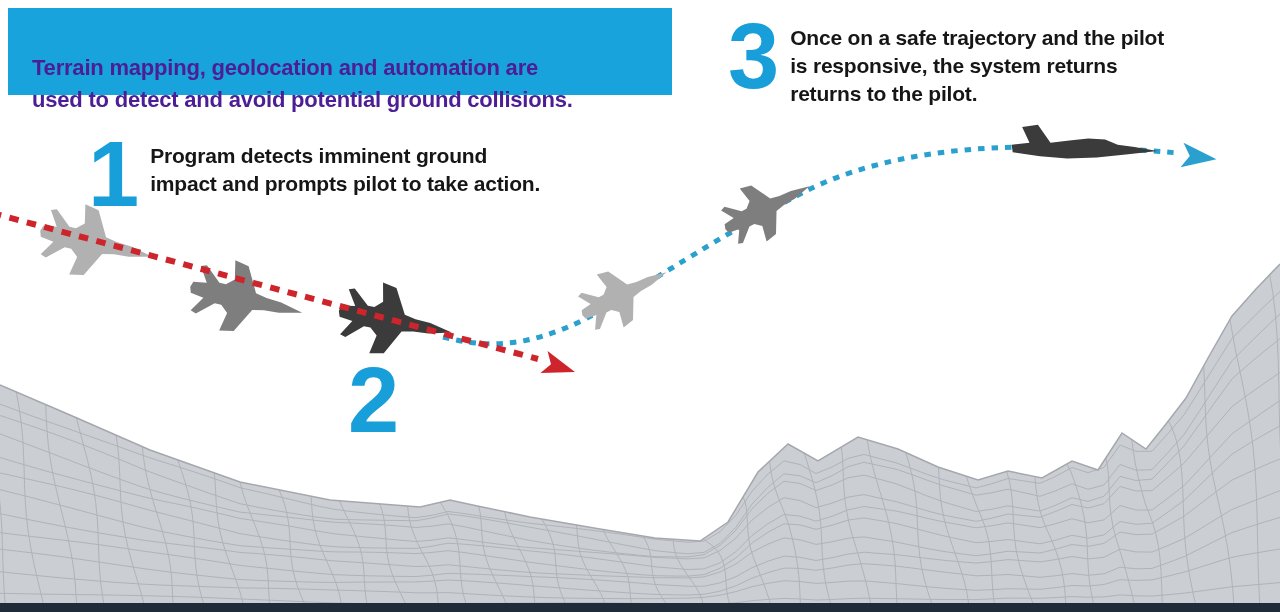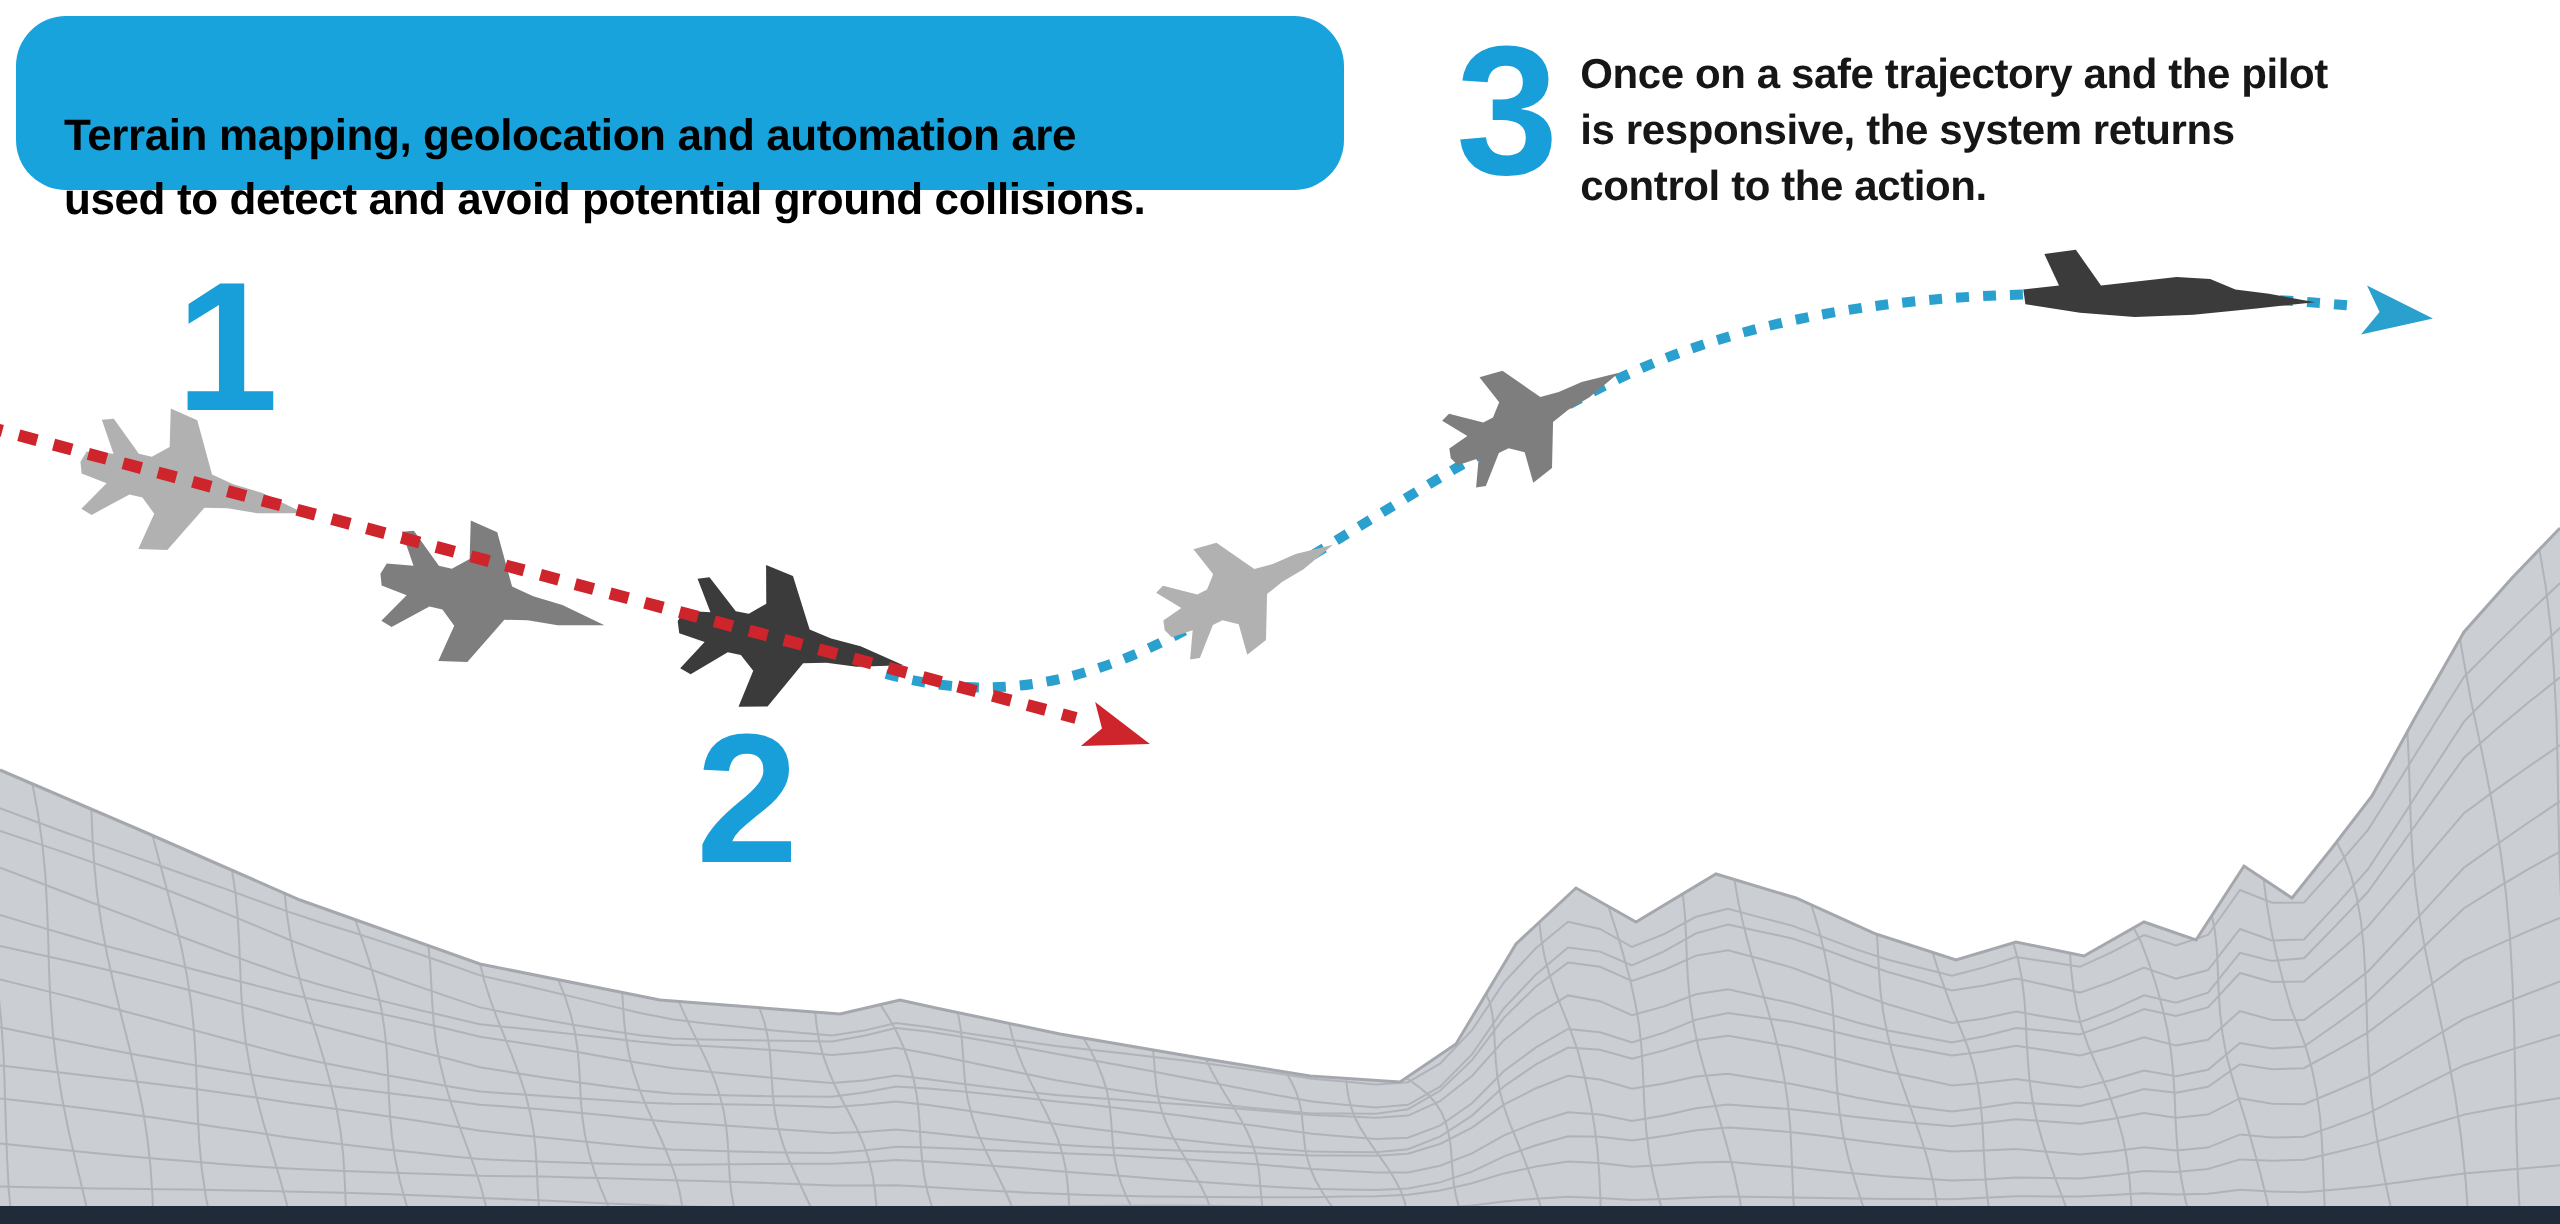--- a/index.html
+++ b/index.html
@@ -16,22 +16,22 @@
   *{margin:0;padding:0;box-sizing:border-box;}
   html,body{background:#fff;}
   .canvas{
     position:relative;width:1280px;height:612px;overflow:hidden;background:#ffffff;
     font-family:"Liberation Sans","DejaVu Sans",sans-serif;
   }
   .scene{position:absolute;left:0;top:0;width:1280px;height:612px;display:block;}
   .header-box{
     position:absolute;left:8px;top:8px;width:664px;height:87px;
     background:var(--header-bg);
-    color:#000000;font-weight:700;font-size:22px;line-height:1.45;
-    padding:12px 10px 0 24px;letter-spacing:-0.2px;white-space:pre-line;border-radius:25px;
+    color:#4c1d95;font-weight:700;font-size:22px;line-height:1.45;
+    padding:12px 10px 0 24px;letter-spacing:-0.2px;white-space:pre-line;
   }
   .step{position:absolute;display:flex;align-items:flex-start;}
   .step .num{
     color:var(--accent-blue);font-weight:700;font-size:92px;line-height:0.78;
     letter-spacing:-3px;margin-right:14px;margin-top:3px;
   }
   .step .txt{
     color:var(--dark-text);font-weight:700;font-size:21px;line-height:1.33;
     letter-spacing:-0.2px;white-space:pre-line;margin-top:6px;
   }
@@ -137,27 +137,29 @@
     <use href="#arrow" transform="translate(544,362) rotate(18) scale(1.05)" fill="#CE242C"></use>
   </svg>
 
   <div class="header-box">
     <span>Terrain mapping, geolocation and automation are
 used to detect and avoid potential ground collisions.</span>
   </div>
 
   <div class="step step1">
     <div class="num">1</div>
+    <div class="txt">Program detects imminent ground
+impact and prompts pilot to take action.</div>
   </div>
 
   <div class="step step2">
     <div class="num">2</div>
   </div>
 
   <div class="step step3">
     <div class="num">3</div>
     <div class="txt">Once on a safe trajectory and the pilot
 is responsive, the system returns
-control to the action.</div>
+returns to the pilot.</div>
   </div>
 
   <div class="footer-bar"></div>
 </div>
 
 </body></html>

